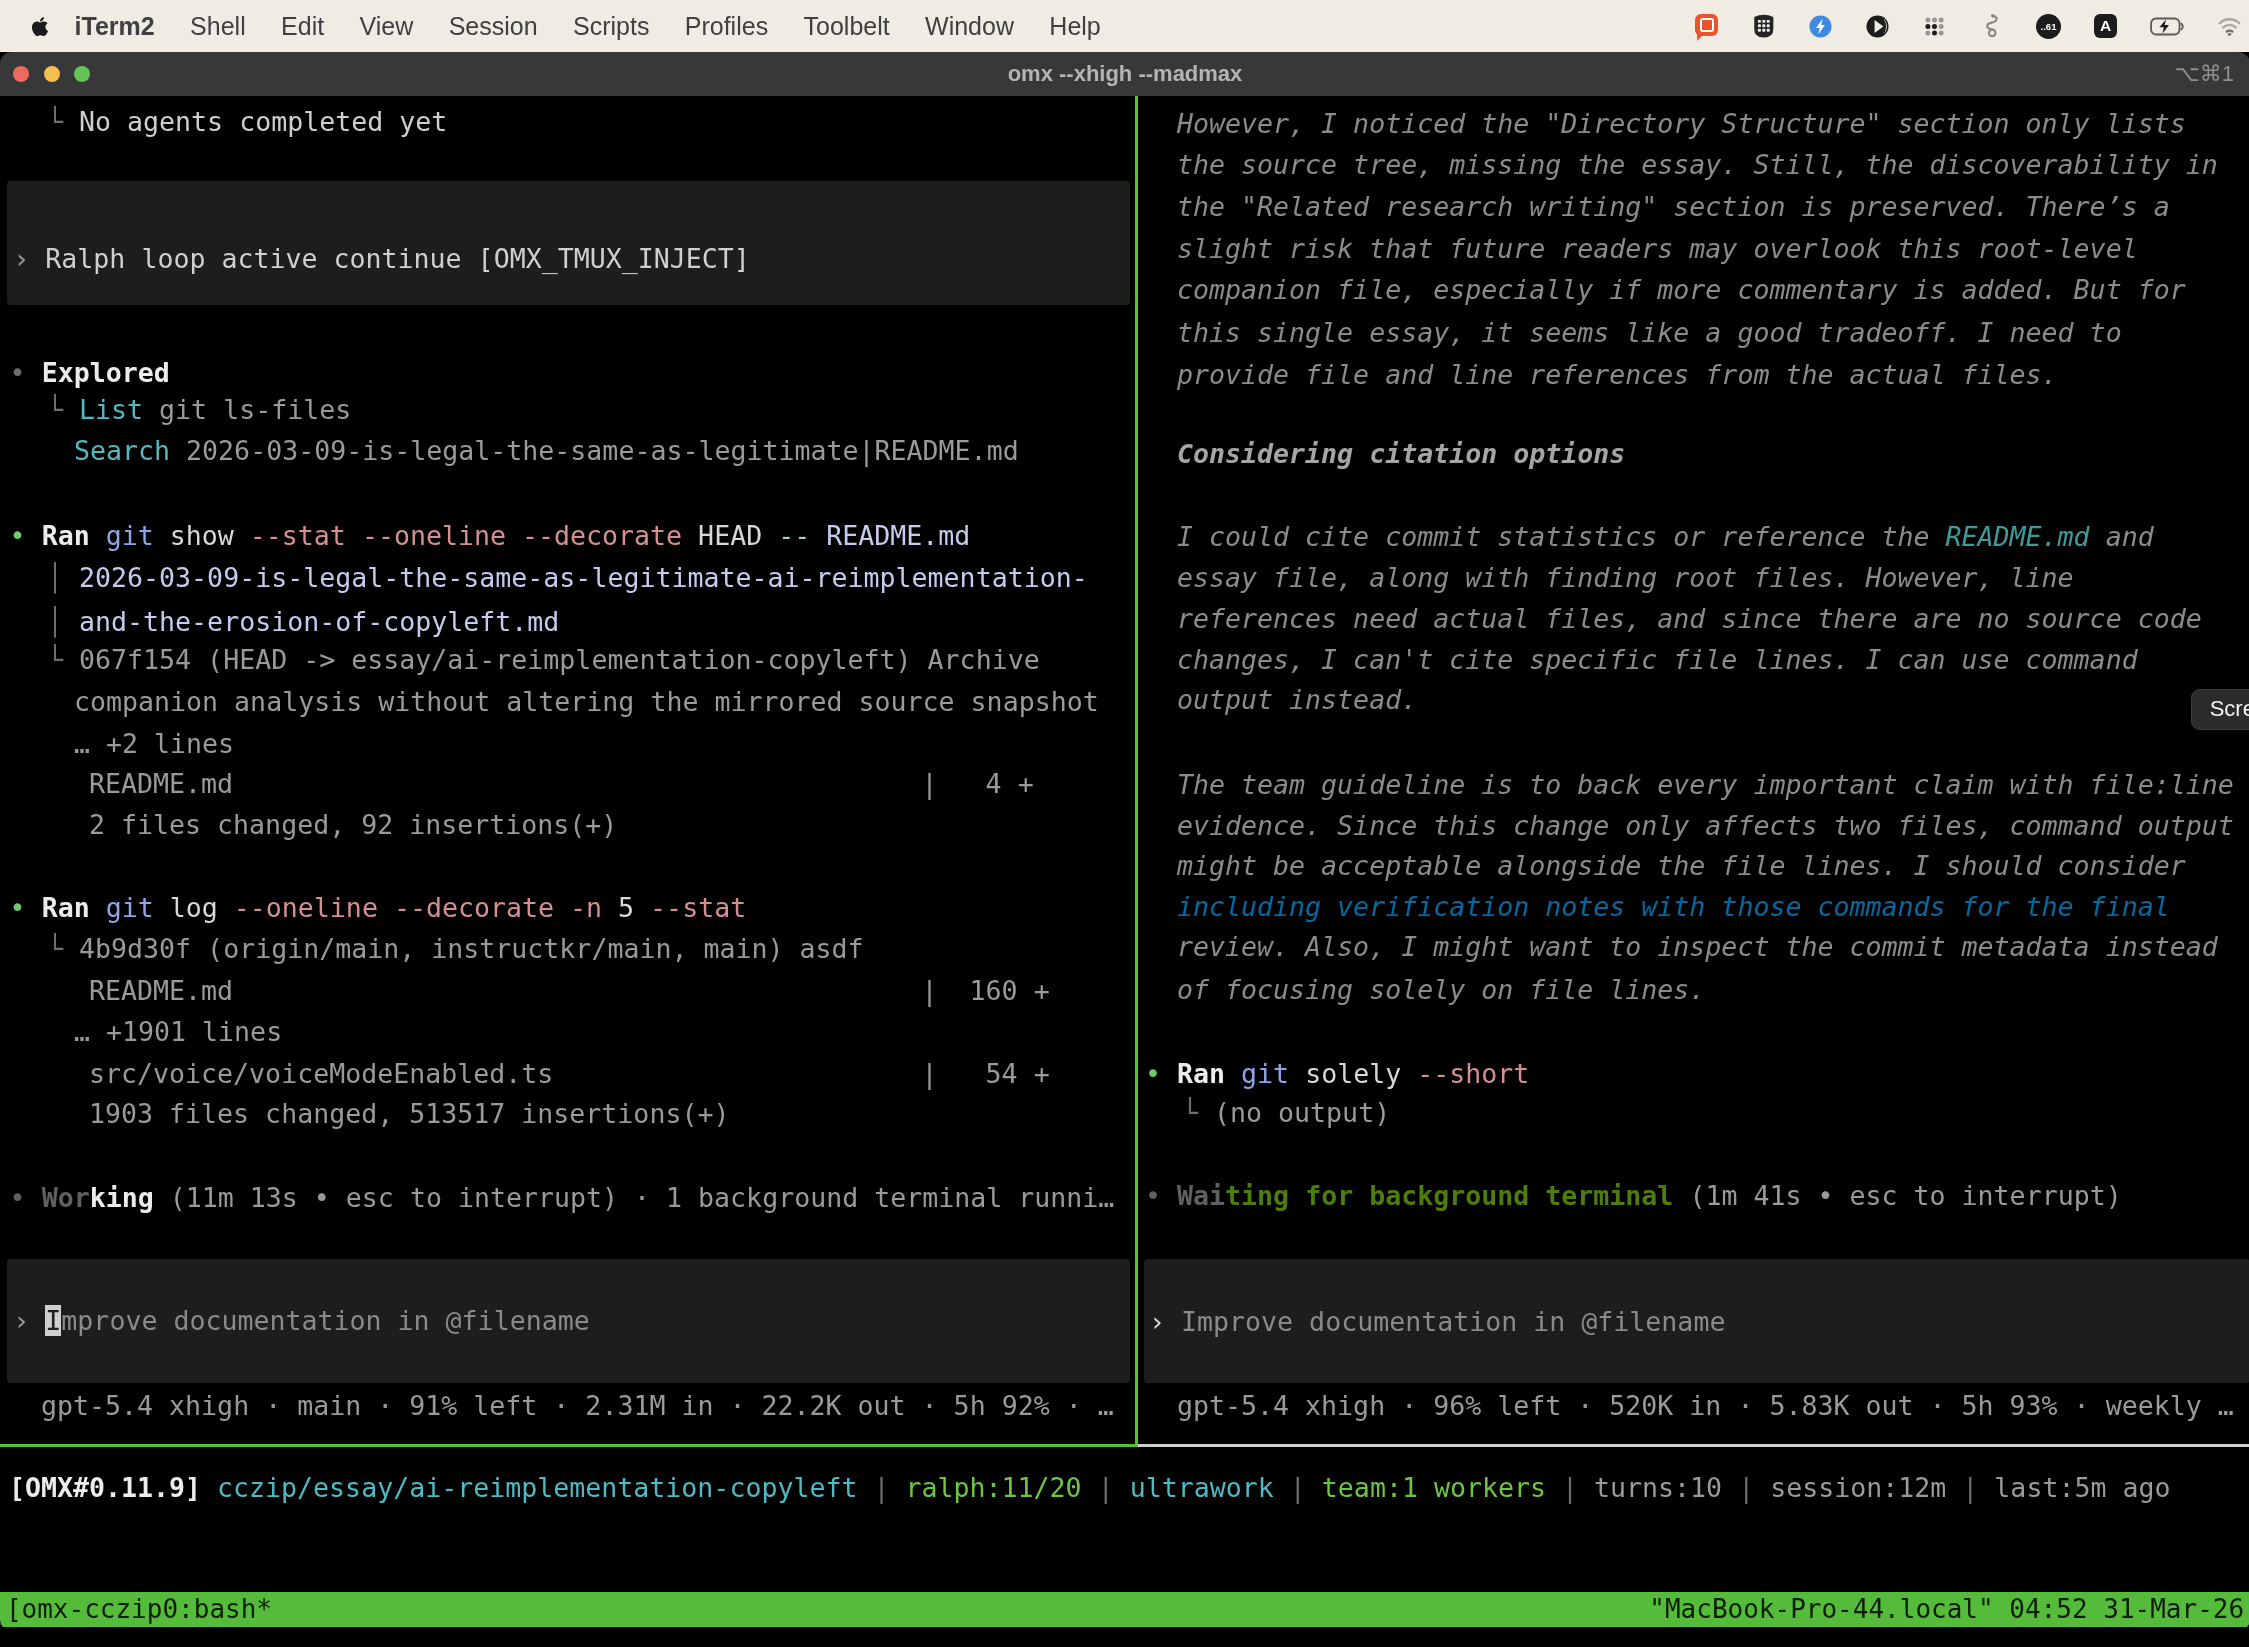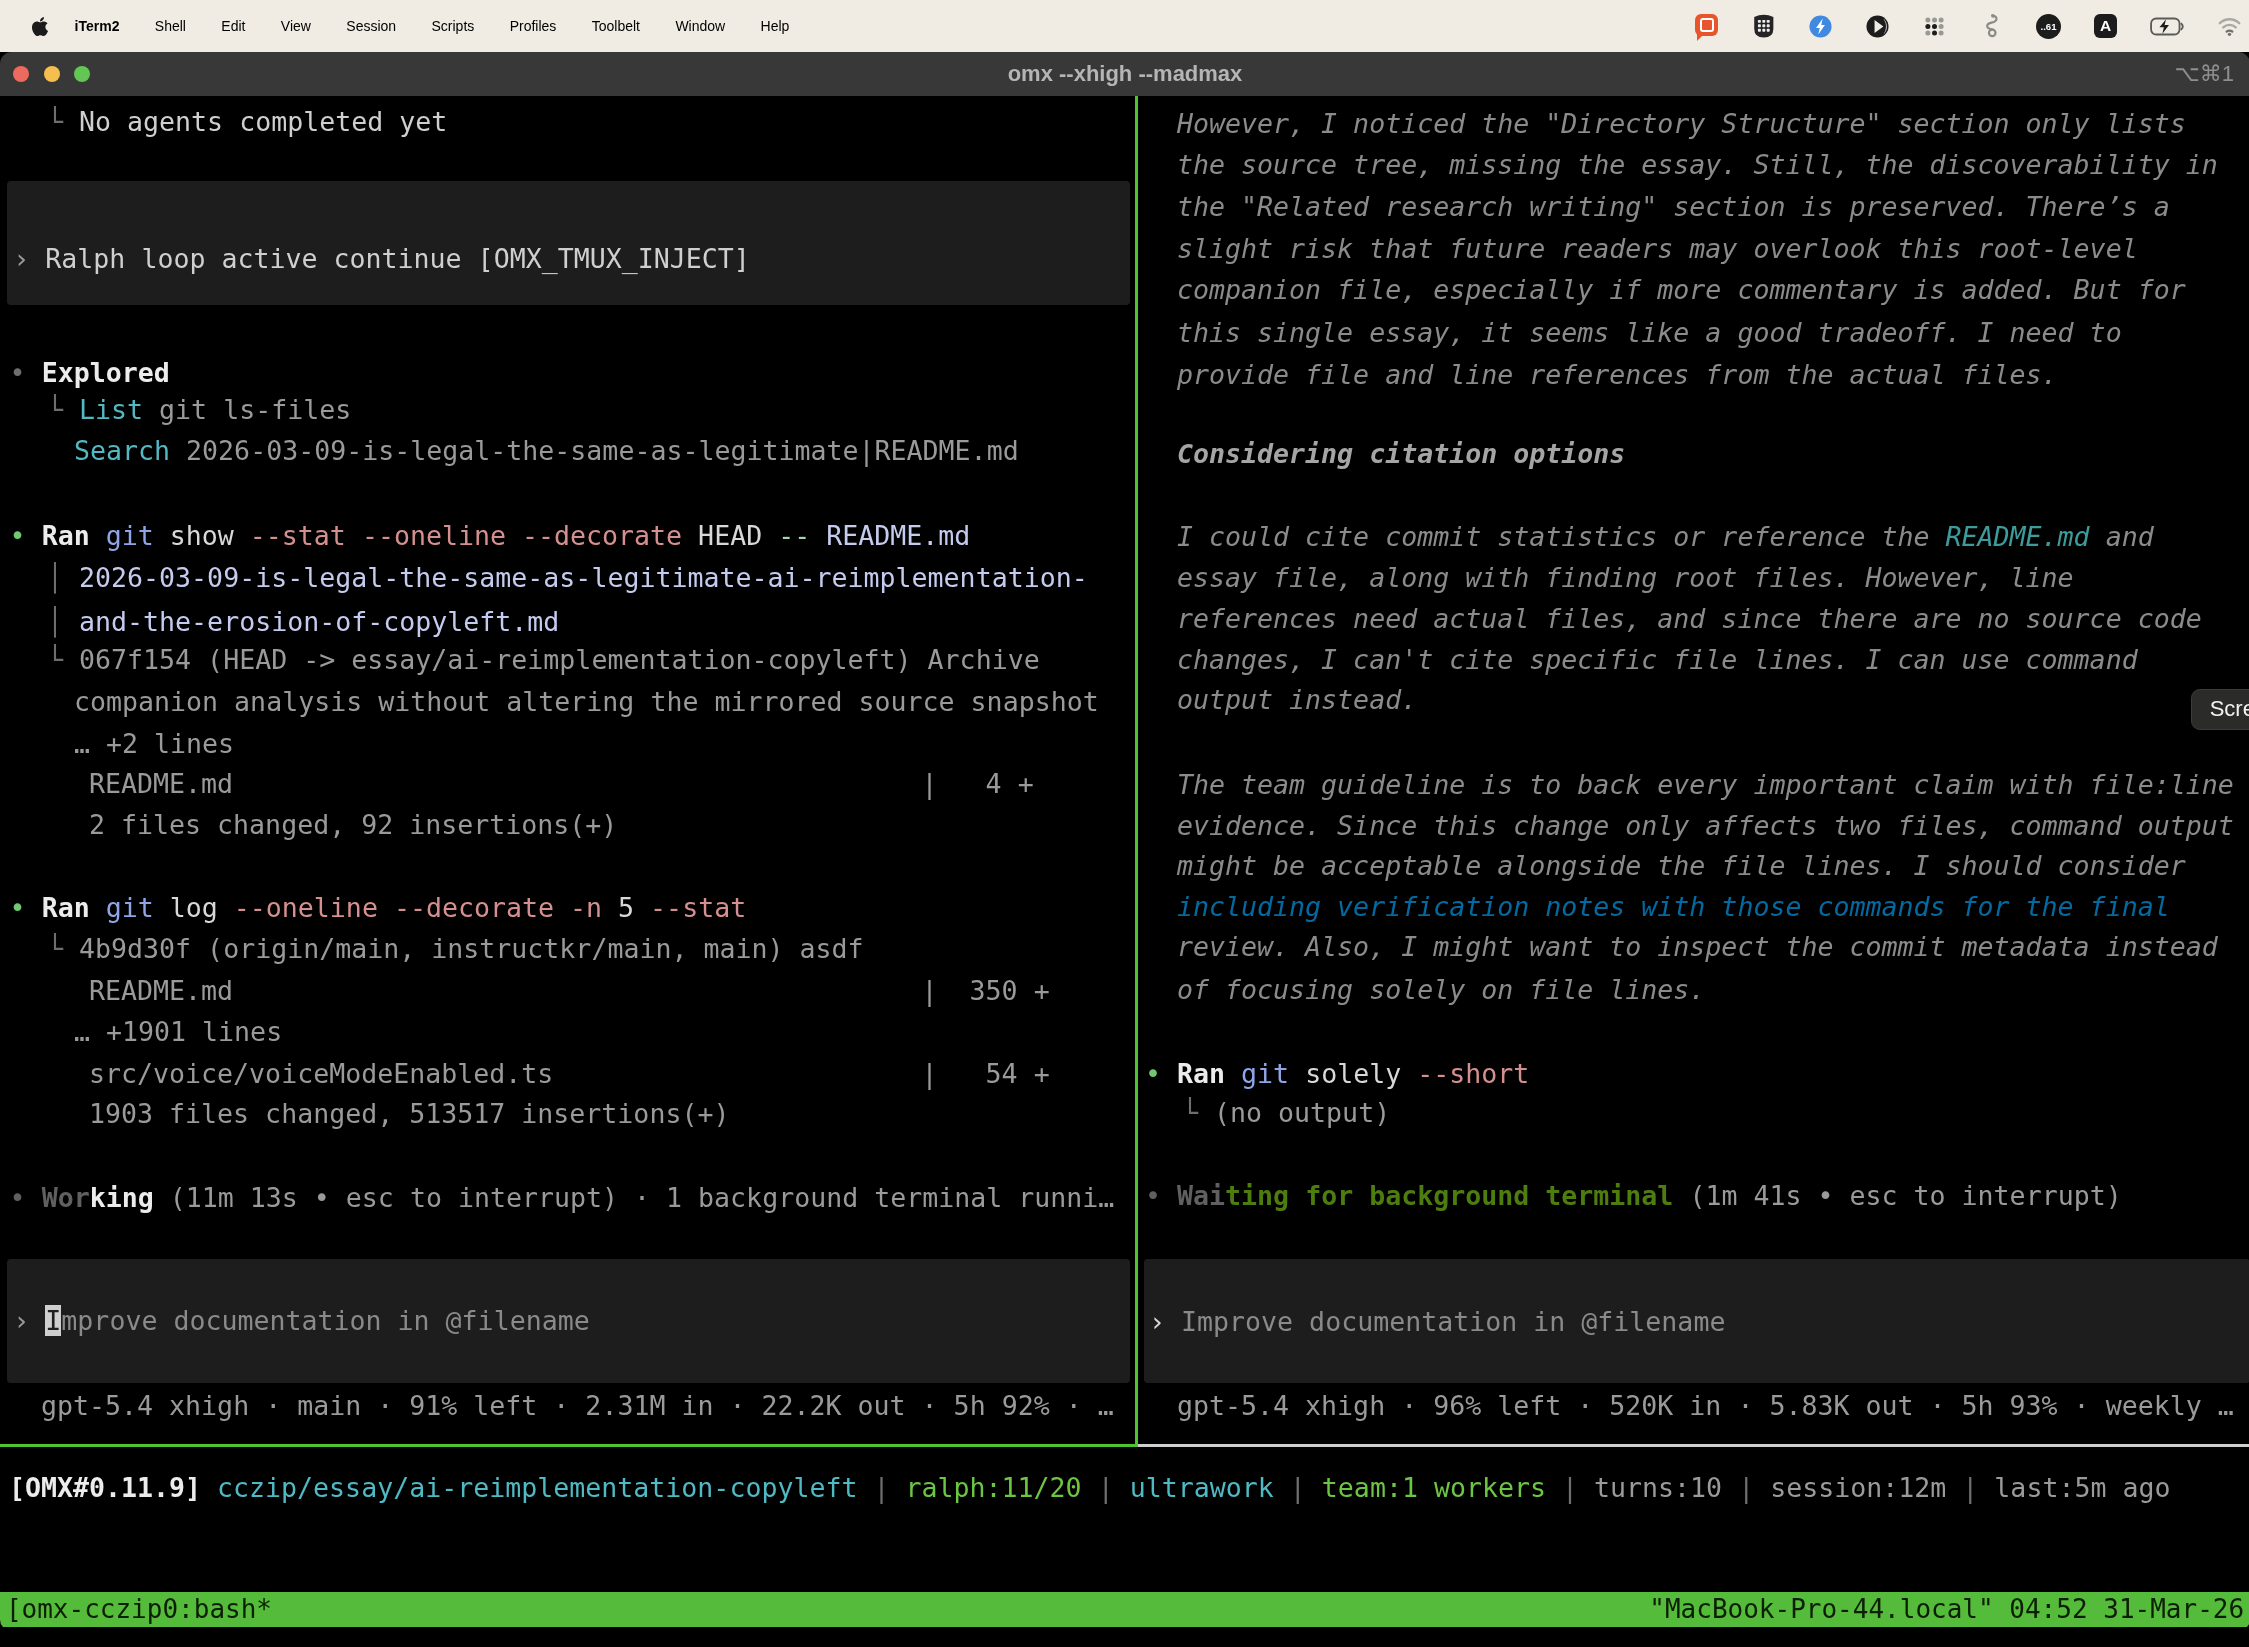--- a/index.html
+++ b/index.html
@@ -2,21 +2,21 @@
 <html style="font-size:11.8px"><head>
 <meta charset="utf-8">
 <style>
   html,body{margin:0;padding:0;background:#000;width:2250px;height:1648px;overflow:hidden}
   #stage{position:relative;width:2250px;height:1648px;background:#000;font-family:"Liberation Sans",sans-serif}
 
   
   #menubar{position:absolute;left:0;top:0;width:2250px;height:52px;background:#f0ece3;display:flex;align-items:center}
   #apple-logo{margin-left:29.5px;display:flex;align-items:center}
   #menu-items{display:flex;align-items:center;margin-left:7.4px}
-  .menu-item{font-size:14px;color:#000000;padding:0 17.7px;font-weight:400}
+  .menu-item{font-size:25px;color:#404040;padding:0 17.7px;font-weight:400}
   .menu-item.first{font-weight:700}
   #status-icons{position:absolute;right:8px;top:0;height:52px;display:flex;align-items:center;gap:32px}
   .sicon{width:25px;height:25px;display:flex;align-items:center;justify-content:center;position:relative}
 
   .icon-chat{width:23.6px;height:22px;background:#e8552c;border-radius:5.9px;position:relative;margin-top:-1.5px}
   .icon-chat::before{content:"";position:absolute;left:5.2px;top:3.7px;width:10.3px;height:10.3px;border:2.2px solid #fff;border-radius:3px}
   .icon-chat::after{content:"";position:absolute;left:2.2px;bottom:-5.2px;width:0;height:0;border-left:7.4px solid #e8552c;border-bottom:7.4px solid transparent}
   .icon-circle61{width:25px;height:25px;border-radius:50%;background:#1c1c1c;color:#fff;font-size:9.6px;font-weight:700;display:flex;align-items:center;justify-content:center;letter-spacing:0}
   .icon-a{width:23.6px;height:23.6px;border-radius:5.9px;background:#1c1c1c;color:#fff;font-size:15.5px;font-weight:700;display:flex;align-items:center;justify-content:center}
 
@@ -175,21 +175,21 @@
         <div class="tl" style="left: 9.6px; top: 419px;"><span style="color: rgb(113, 200, 113);">• </span><span style="color: rgb(236, 236, 236); font-weight: 700;">Ran</span><span style="color: rgb(216, 216, 216);"> </span><span style="color: rgb(142, 166, 232);">git</span><span style="color: rgb(216, 216, 216);"> show </span><span style="color: rgb(214, 143, 143);">--stat --oneline --decorate</span><span style="color: rgb(216, 216, 216);"> HEAD </span><span style="color: rgb(169, 211, 169);">-- </span><span style="color: rgb(197, 203, 238);">README.md</span></div>
         <div class="tl" style="left: 47px; top: 461px;"><span style="color: rgb(110, 110, 110);">│ </span><span style="color: rgb(197, 203, 238);">2026-03-09-is-legal-the-same-as-legitimate-ai-reimplementation-</span></div>
         <div class="tl" style="left: 47px; top: 505px;"><span style="color: rgb(110, 110, 110);">│ </span><span style="color: rgb(197, 203, 238);">and-the-erosion-of-copyleft.md</span></div>
         <div class="tl" style="left: 47px; top: 543px;"><span style="color: rgb(110, 110, 110);">└ </span><span style="color: rgb(154, 154, 154);">067f154 (HEAD -&gt; essay/ai-reimplementation-copyleft) Archive</span></div>
         <div class="tl" style="left: 74px; top: 585px;"><span style="color: rgb(154, 154, 154);">companion analysis without altering the mirrored source snapshot</span></div>
         <div class="tl" style="left: 74px; top: 627px;"><span style="color: rgb(154, 154, 154);">… +2 lines</span></div>
         <div class="tl" style="left: 89px; top: 667px;"><span style="color: rgb(154, 154, 154);">README.md                                           |   4 +</span></div>
         <div class="tl" style="left: 89px; top: 708px;"><span style="color: rgb(154, 154, 154);">2 files changed, 92 insertions(+)</span></div>
         <div class="tl" style="left: 9.6px; top: 791px;"><span style="color: rgb(113, 200, 113);">• </span><span style="color: rgb(236, 236, 236); font-weight: 700;">Ran</span><span style="color: rgb(216, 216, 216);"> </span><span style="color: rgb(142, 166, 232);">git</span><span style="color: rgb(216, 216, 216);"> log </span><span style="color: rgb(214, 143, 143);">--oneline --decorate</span><span style="color: rgb(216, 216, 216);"> </span><span style="color: rgb(214, 143, 143);">-n</span><span style="color: rgb(216, 216, 216);"> 5 </span><span style="color: rgb(214, 143, 143);">--stat</span></div>
         <div class="tl" style="left: 47px; top: 832px;"><span style="color: rgb(110, 110, 110);">└ </span><span style="color: rgb(154, 154, 154);">4b9d30f (origin/main, instructkr/main, main) asdf</span></div>
-        <div class="tl" style="left: 89px; top: 874px;"><span style="color: rgb(154, 154, 154);">README.md                                           |  350 +</span></div>
+        <div class="tl" style="left: 89px; top: 874px;"><span style="color: rgb(154, 154, 154);">README.md                                           |  160 +</span></div>
         <div class="tl" style="left: 74px; top: 915px;"><span style="color: rgb(154, 154, 154);">… +1901 lines</span></div>
         <div class="tl" style="left: 89px; top: 957px;"><span style="color: rgb(154, 154, 154);">src/voice/voiceModeEnabled.ts                       |   54 +</span></div>
         <div class="tl" style="left: 89px; top: 997px;"><span style="color: rgb(154, 154, 154);">1903 files changed, 513517 insertions(+)</span></div>
         <div class="tl" style="left: 9.6px; top: 1081px;"><span style="color: rgb(96, 96, 96);">• </span><span style="color: rgb(96, 96, 96); font-weight: 700;">Wor</span><span style="color: rgb(236, 236, 236); font-weight: 700; margin-top: 19px;">king</span><span style="color: rgb(154, 154, 154);"> (11m 13s • esc to interrupt) · 1 background terminal runni…</span></div>
         <div class="tl" style="left: 13.3px; top: 1204px;"><span style="color: rgb(154, 154, 154);">› </span><span style="background: rgb(207, 207, 207); color: rgb(30, 30, 30);">I</span><span style="color: rgb(138, 138, 138);">mprove documentation in @filename</span></div>
         <div class="tl" style="left: 41px; top: 1289px;"><span style="color: rgb(154, 154, 154);">gpt-5.4 xhigh · main · 91% left · 2.31M in · 22.2K out · 5h 92% · …</span></div>
         <div class="tl" style="left: 1177px; top: 6.6px; font-style: italic;"><span style="color: rgb(139, 139, 139);">However, I noticed the "Directory Structure" section only lists</span></div>
         <div class="tl" style="left: 1177px; top: 48px; font-style: italic;"><span style="color: rgb(139, 139, 139);">the source tree, missing the essay. Still, the discoverability in</span></div>
         <div class="tl" style="left: 1177px; top: 90px; font-style: italic;"><span style="color: rgb(139, 139, 139);">the "Related research writing" section is preserved. There’s a</span></div>
         <div class="tl" style="left: 1177px; top: 132px; font-style: italic;"><span style="color: rgb(139, 139, 139);">slight risk that future readers may overlook this root-level</span></div>

